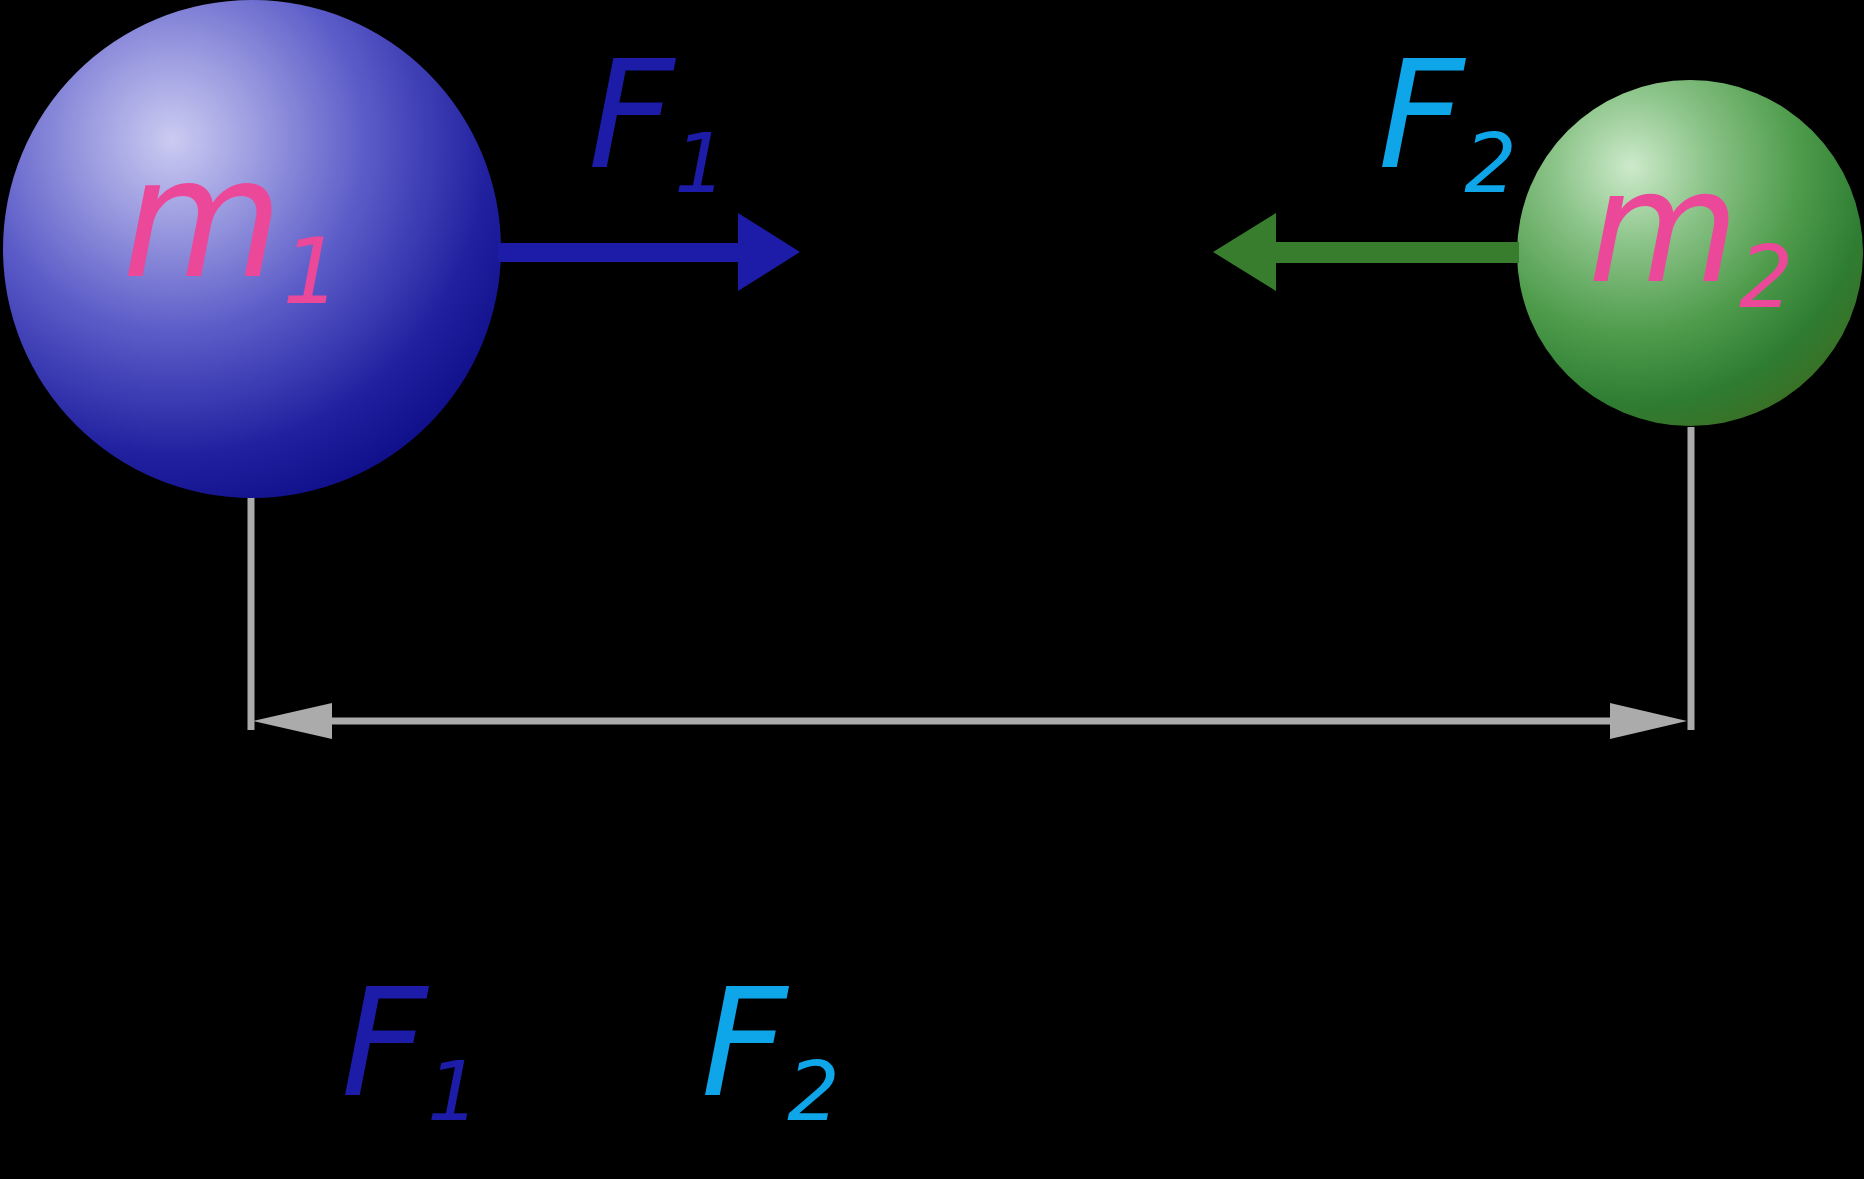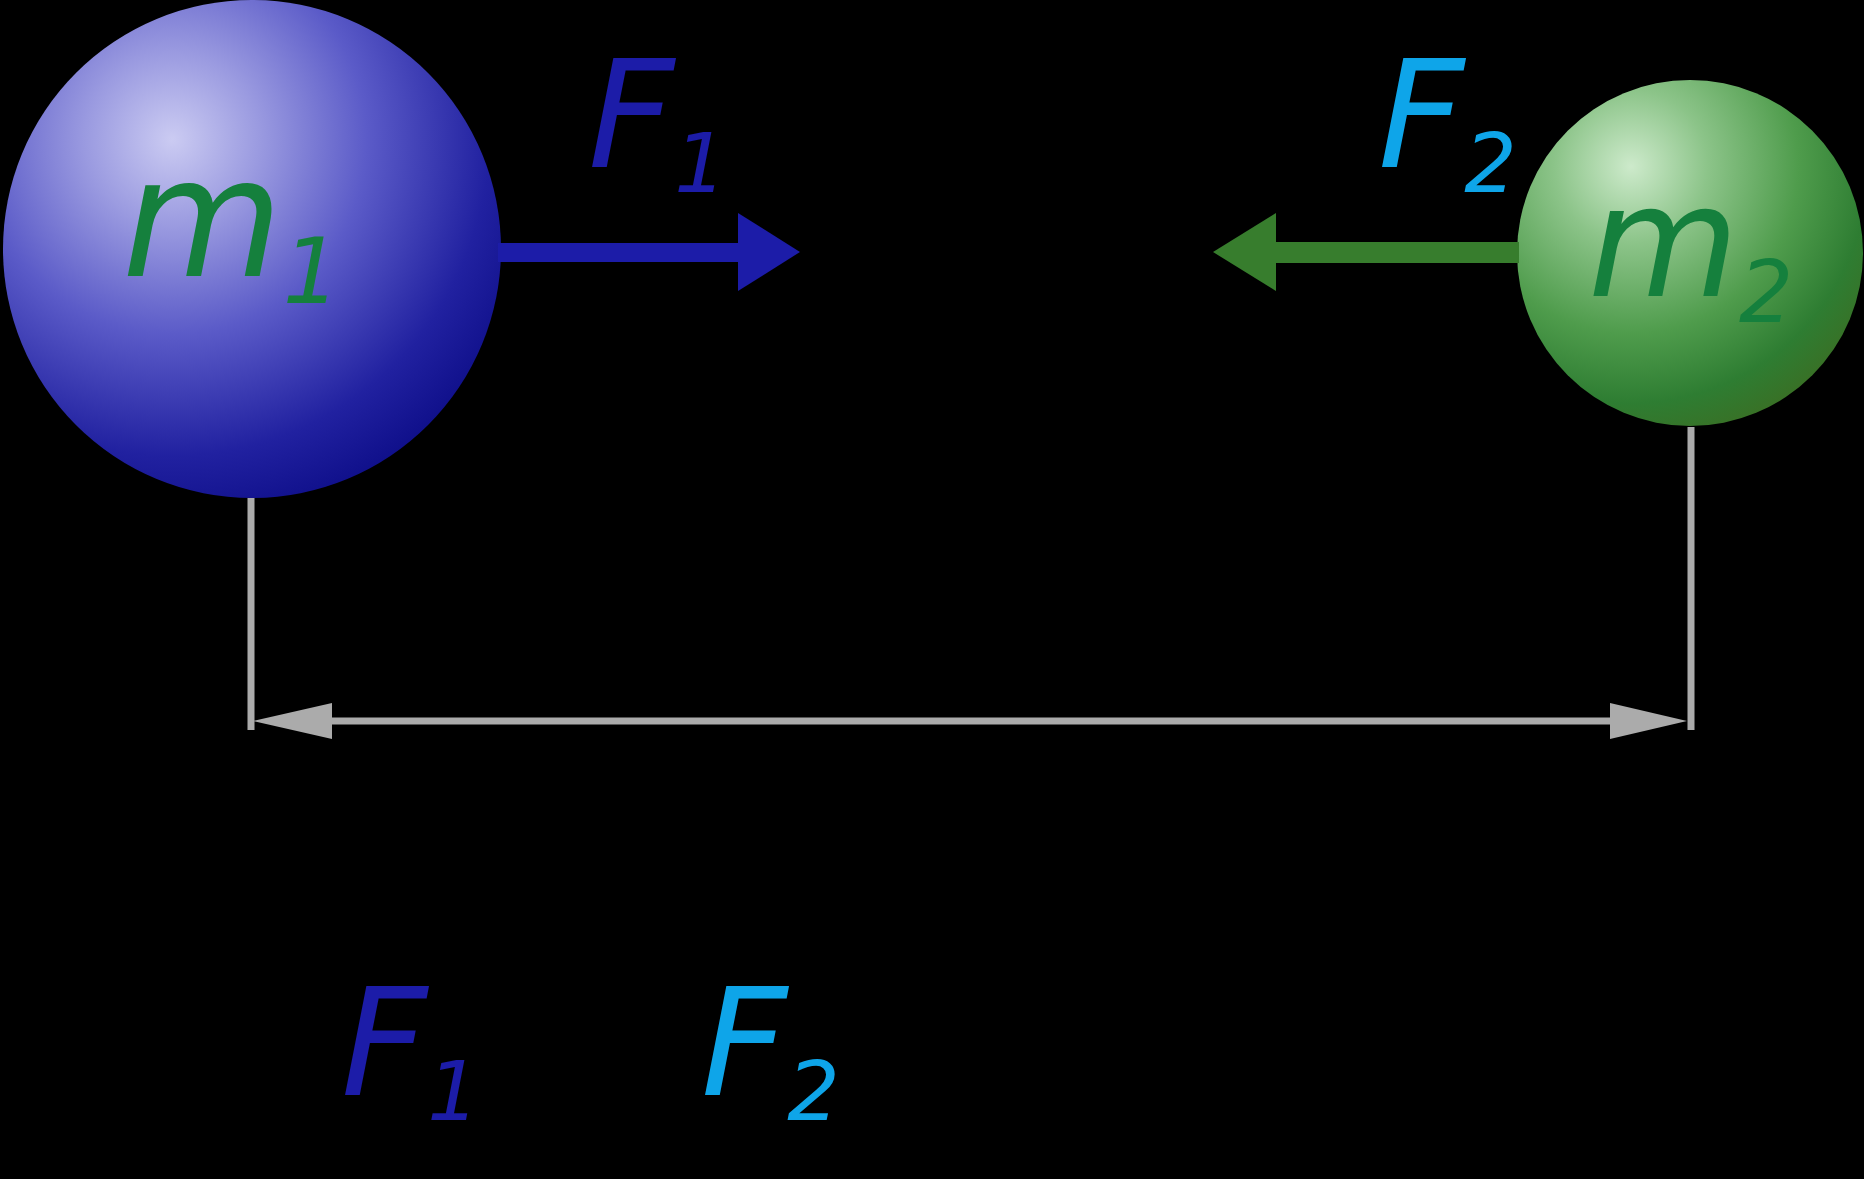--- a/index.html
+++ b/index.html
@@ -31,27 +31,27 @@
     left: 1517px;
     top: 80px;
     width: 346px;
     height: 346px;
     background: radial-gradient(circle at 33% 25%,
       #cdeacb 0%, #8cc489 22%, #4f9c4c 48%, #2e7d32 68%, #4a5c12 100%);
   }
   .mass-label {
     position: absolute;
     font-style: italic;
-    color: #15803d;
+    color: #ec4899;
     line-height: 1;
     white-space: nowrap;
     text-align: right;
   }
   #label-m1 { left: 122px; top: 137px; font-size: 165px; }
-  #label-m2 { left: 1588px; top: 165px; font-size: 155px; }
+  #label-m2 { left: 1588px; top: 150px; font-size: 155px; }
   .force-label {
     position: absolute;
     font-style: italic;
     line-height: 1;
     font-size: 150px;
     white-space: nowrap;
     text-align: right;
   }
   .force-blue { color: #1c1ca8; }
   .force-green { color: #0ea5e9; }

